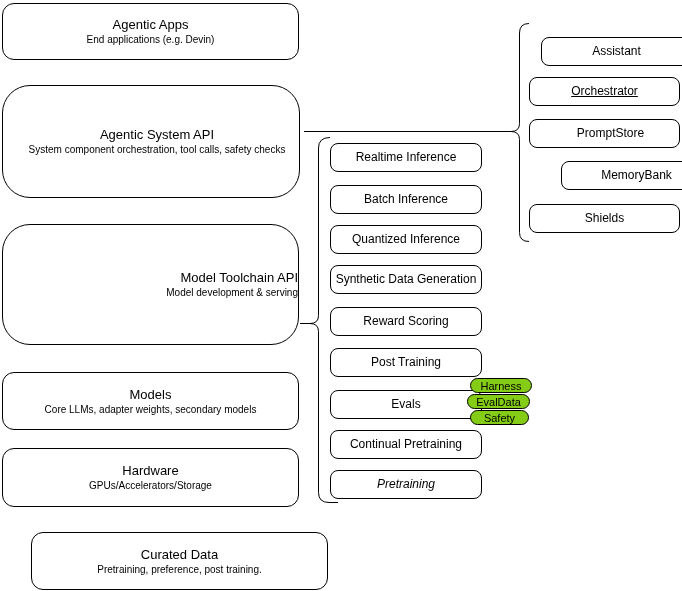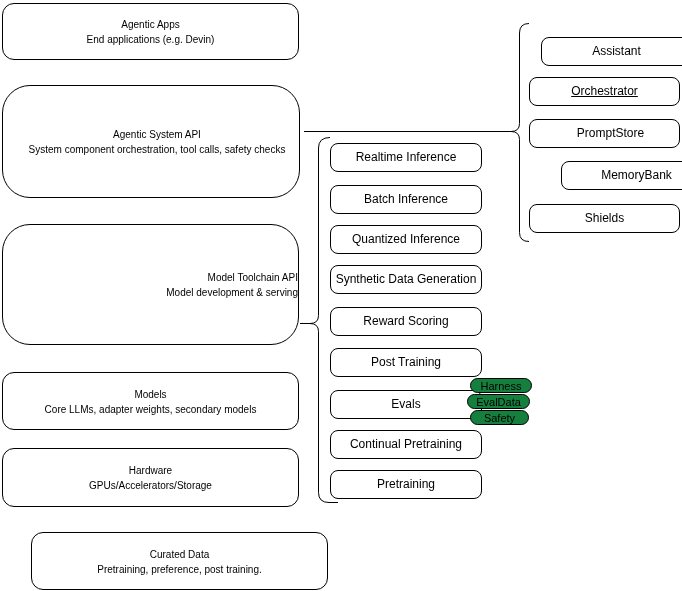--- a/index.html
+++ b/index.html
@@ -15,34 +15,34 @@
     position:absolute;
     box-sizing:border-box;
     border:1px solid #000;
     background:#fff;
     display:flex;
     flex-direction:column;
     align-items:center;
     justify-content:center;
     text-align:center;
   }
-  .bigbox .title{font-size:10px;line-height:17px;}
+  .bigbox .title{font-size:13px;line-height:17px;}
   .bigbox .subtitle{font-size:10px;line-height:14px;}
   .r12{border-radius:12px;}
   .r28{border-radius:28px;}
   .smallbox{
     border-radius:8px;
     font-size:12px;
     line-height:13px;
   }
   .pill{
     position:absolute;
     box-sizing:border-box;
     border:1px solid #000;
-    background:#15803d;
+    background:#84cc16;
     border-radius:999px;
     display:flex;align-items:center;justify-content:center;
     font-size:11px;
     z-index:3;
   }
   .smallbox{z-index:1;}
   #brace-overlay{
     position:absolute;left:0;top:0;z-index:2;
     pointer-events:none;
   }
@@ -99,21 +99,21 @@
   </div>
   <div class="node smallbox" style="left:330px;top:348px;width:152px;height:29px;">
     <span>Post Training</span>
   </div>
   <div class="node smallbox" style="left:330px;top:390px;width:152px;height:29px;align-items:center;">
     <span>Evals</span>
   </div>
   <div class="node smallbox" style="left:330px;top:430px;width:152px;height:29px;">
     <span>Continual Pretraining</span>
   </div>
-  <div class="node smallbox" style="left:330px;top:470px;width:152px;height:29px;">
+  <div class="node smallbox" style="left:330px;top:470px;width:152px;height:29px;font-style:italic;">
     <span>Pretraining</span>
   </div>
 
   <div class="pill" style="left:470px;top:378px;width:62px;height:15px;">
     <span>Harness</span>
   </div>
   <div class="pill" style="left:467px;top:394px;width:63px;height:15px;text-align:center;">
     <span>EvalData</span>
   </div>
   <div class="pill" style="left:470px;top:410px;width:59px;height:15px;">

